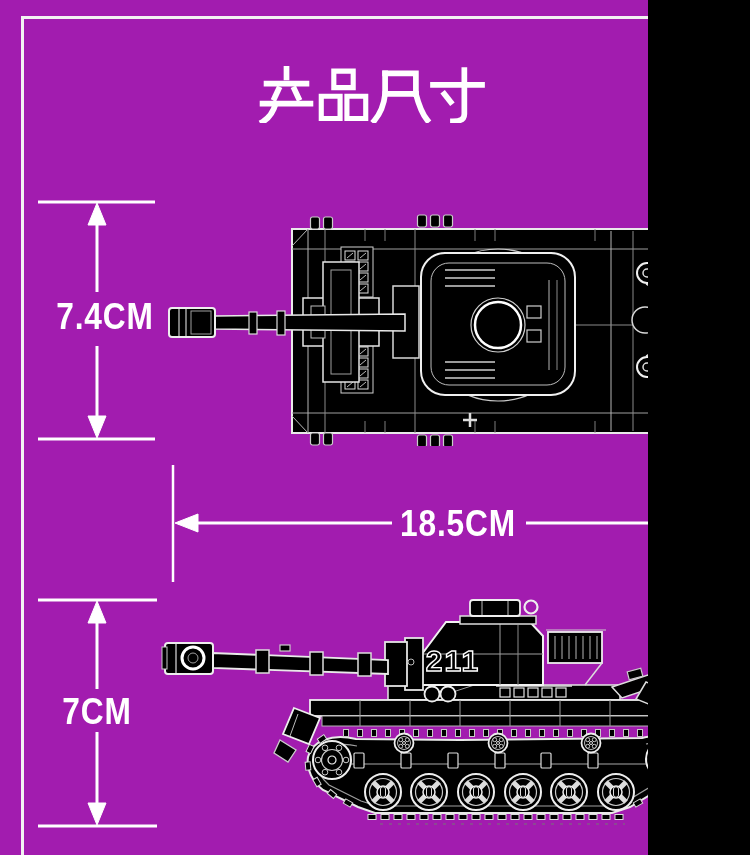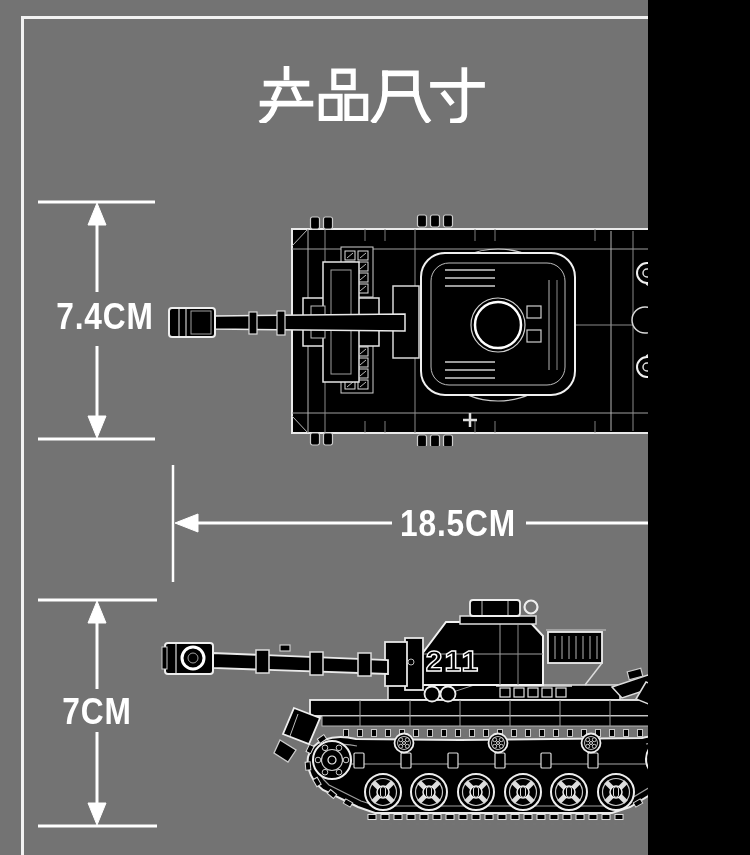--- a/index.html
+++ b/index.html
@@ -1,16 +1,16 @@
 <!DOCTYPE html>
 <html><head>
 <meta charset="utf-8">
 <style>
   html,body{margin:0;padding:0;background:#000;}
-  #canvas{position:relative;width:648px;height:855px;background:#737373;overflow:hidden;
+  #canvas{position:relative;width:648px;height:855px;background:#a21caf;overflow:hidden;
           font-family:"Liberation Sans","DejaVu Sans",sans-serif;text-decoration:underline;}
   .frame{position:absolute;left:21px;top:16px;width:711px;height:900px;
          border:3px solid #f2f2f2;border-bottom:none;box-sizing:border-box;}
   .abs{position:absolute;}
   .dim-label{position:absolute;color:#fff;font-weight:bold;font-size:36px;
              text-align:center;transform:scaleX(0.88);letter-spacing:1px;
              white-space:nowrap;line-height:1;}
   svg{display:block;}
   text.stamp{font-family:"Liberation Sans","DejaVu Sans",sans-serif;font-weight:bold;}
 </style>

